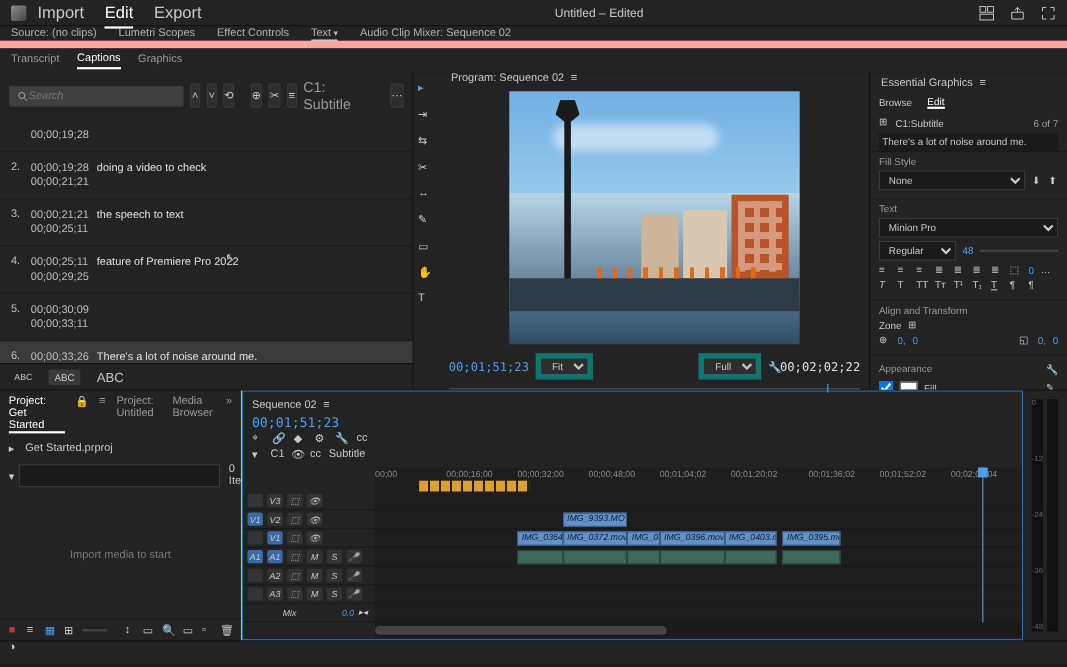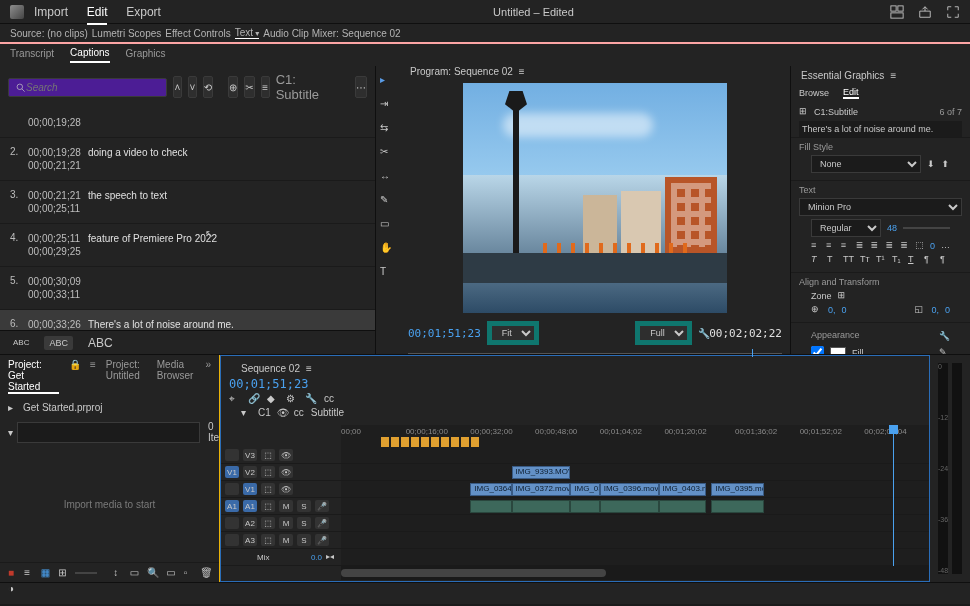--- a/index.html
+++ b/index.html
@@ -1,35 +1,35 @@
 <!DOCTYPE html>
 <html><head>
 <meta charset="utf-8">
 <style>
 * { margin: 0; padding: 0; box-sizing: border-box; font-family: 'Segoe UI', Arial, sans-serif; }
 body { width: 970px; height: 606px; background: #1b1b1b; color: #c9c9c9; font-size: 10px; overflow: hidden; }
 .topbar { height: 24px; background: #232323; display: flex; align-items: center; padding: 0 10px; border-bottom: 1px solid #0f0f0f; }
 .logo { width: 14px; height: 14px; background: linear-gradient(135deg,#8e8e8e,#444); border-radius: 2px; margin-right: 10px; }
-.topnav a { color: #c9c9c9; margin-right: 16px; cursor: pointer; font-size: 12px; }
+.topnav a { color: #c9c9c9; margin-right: 16px; cursor: pointer; font-size: 15px; }
 .topnav a.active { color: #fff; border-bottom: 2px solid #fff; padding-bottom: 4px; }
 .title { flex: 1; text-align: center; color: #c9c9c9; font-size: 11px; }
 .topicons { display: flex; gap: 14px; }
 .topicons .ic { width: 14px; height: 14px; color: #c9c9c9; }
 
-.subbar { height: 20px; background: #232323; display: flex; align-items: center; padding: 0 10px; font-size: 10px; color: #b3b3b3; gap: 4px; border-bottom: 2px solid #fca5a5; }
+.subbar { height: 20px; background: #232323; display: flex; align-items: center; padding: 0 10px; font-size: 10px; color: #b3b3b3; gap: 20px; border-bottom: 7px solid #fca5a5; }
 .subbar .dd::after { content: " ▾"; font-size: 8px; }
 
 .tabbar { height: 22px; background: #232323; display: flex; align-items: center; padding: 0 10px; gap: 16px; font-size: 10px; color: #9a9a9a; }
 .tabbar span { cursor: pointer; padding-bottom: 3px; }
 .tabbar span.active { color: #fff; border-bottom: 2px solid #fff; }
 
 .main { display: flex; height: 288px; }
 .captions-panel { width: 376px; background: #232323; border-right: 1px solid #0f0f0f; display: flex; flex-direction: column; }
 .search-row { display: flex; align-items: center; padding: 6px 8px; gap: 6px; }
-.search-box { flex: 1; display: flex; align-items: center; background: #4c1d95; border: 1px solid #3a3a3a; border-radius: 2px; padding: 3px 6px; }
+.search-box { flex: 1; display: flex; align-items: center; background: #404040; border: 1px solid #3a3a3a; border-radius: 2px; padding: 3px 6px; }
 .search-box input { flex: 1; background: transparent; border: none; color: #999; font-size: 10px; font-style: italic; outline: none; }
 .nav-btn { width: 22px; height: 22px; background: #2e2e2e; border: 1px solid #3a3a3a; display: flex; align-items: center; justify-content: center; border-radius: 2px; cursor: pointer; }
 .cap-label { margin-left: auto; color: #9a9a9a; font-size: 13px; padding-right: 30px; }
 
 .caption-list { flex: 1; overflow-y: auto; }
 .caption-row { display: flex; padding: 8px 10px; border-bottom: 1px solid #1a1a1a; cursor: pointer; }
 .caption-row.selected { background: #3a3a3a; }
 .cap-num { width: 18px; color: #bebebe; }
 .cap-time { width: 60px; color: #bebebe; line-height: 1.3; }
 .cap-text { flex: 1; color: #e0e0e0; line-height: 1.3; }
@@ -68,21 +68,21 @@
 
 .ess-panel { width: 180px; background: #232323; border-left: 1px solid #0f0f0f; font-size: 9px; overflow: hidden; }
 .ess-tabs { display: flex; padding: 0 8px; gap: 14px; height: 18px; align-items: center; }
 .ess-tabs span.active { color: #fff; border-bottom: 2px solid #fff; }
 .ess-subtitle { padding: 4px 8px; display: flex; align-items: center; gap: 4px; }
 .ess-subtitle .count { margin-left: auto; color: #9a9a9a; }
 .ess-text { padding: 4px 8px; color: #c9c9c9; }
 .ess-section { padding: 4px 8px; border-top: 1px solid #1a1a1a; }
 .ess-label { color: #9a9a9a; margin-bottom: 3px; }
 .ess-select { width: 100%; background: #1b1b1b; border: 1px solid #3a3a3a; color: #c9c9c9; font-size: 9px; padding: 2px 4px; }
-.ess-row { display: flex; align-items: center; gap: 6px; margin: 3px 12px; }
+.ess-row { display: flex; align-items: center; gap: 6px; margin: 3px 0; }
 .ic9 { width: 11px; height: 11px; color: #c9c9c9; cursor: pointer; }
 .swatch { width: 16px; height: 12px; border: 1px solid #555; }
 .blue { color: #4aa1ef; }
 
 .bottom { display: flex; height: 228px; border-top: 1px solid #0f0f0f; }
 .project-panel { width: 220px; background: #232323; display: flex; flex-direction: column; border-right: 1px solid #eab308; }
 .pp-tabs { display: flex; padding: 4px 8px; gap: 10px; font-size: 10px; color: #9a9a9a; }
 .pp-tabs span.active { color: #fff; border-bottom: 2px solid #fff; }
 .pp-row { padding: 4px 8px; display: flex; align-items: center; gap: 4px; }
 .pp-search { flex: 1; background: #1b1b1b; border: 1px solid #3a3a3a; padding: 2px; }
@@ -92,21 +92,21 @@
 .timeline-panel { flex: 1; background: #232323; display: flex; flex-direction: column; border: 1px solid #2a6db8; }
 .tl-head { padding: 4px 8px; }
 .tl-name { font-size: 10px; color: #c9c9c9; }
 .tl-tc { color: #4aa1ef; font-family: monospace; font-size: 12px; }
 .tl-icons { display: flex; gap: 8px; margin-top: 2px; }
 .tl-ruler { height: 22px; position: relative; margin-left: 120px; background: #1e1e1e; }
 .tl-ruler .tick { position: absolute; top: 2px; font-size: 8px; color: #8a8a8a; }
 .playhead { position: absolute; top: 0; bottom: 0; width: 1px; background: #4aa1ef; z-index: 5; }
 .playhead::before { content: ''; position: absolute; top: 0; left: -4px; width: 9px; height: 9px; background: #4aa1ef; }
 .tl-captions-strip { position: absolute; left: 40px; top: 12px; width: 100px; height: 10px; background: repeating-linear-gradient(to right, #e0a030 0 8px, #1e1e1e 8px 10px); }
-.tracks { flex: 1; display: flex; }
+.tracks { flex: 1; display: flex; font-style: italic; }
 .track-heads { width: 120px; background: #232323; }
 .track-head { height: 17px; display: flex; align-items: center; gap: 4px; padding: 0 4px; border-bottom: 1px solid #1a1a1a; font-size: 8px; }
 .tbtn { width: 14px; height: 12px; background: #333; cursor: pointer; border-radius: 2px; display: flex; align-items: center; justify-content: center; }
 .tbtn.on { background: #3a6aa8; }
 .track-body { flex: 1; position: relative; background: #1e1e1e; overflow: hidden; }
 .track-lane { height: 17px; border-bottom: 1px solid #1a1a1a; position: relative; }
 .clip { position: absolute; top: 2px; height: 13px; background: #6391c7; border: 1px solid #395b85; font-size: 8px; color: #0d1d2e; padding: 0 3px; overflow: hidden; white-space: nowrap; }
 .clip.aud { background: #3d685b; border-color: #2a473e; }
 .tl-foot { height: 14px; background: #232323; display: flex; }
 .tl-scroll { flex: 1; margin-left: 120px; background: #1a1a1a; position: relative; }

